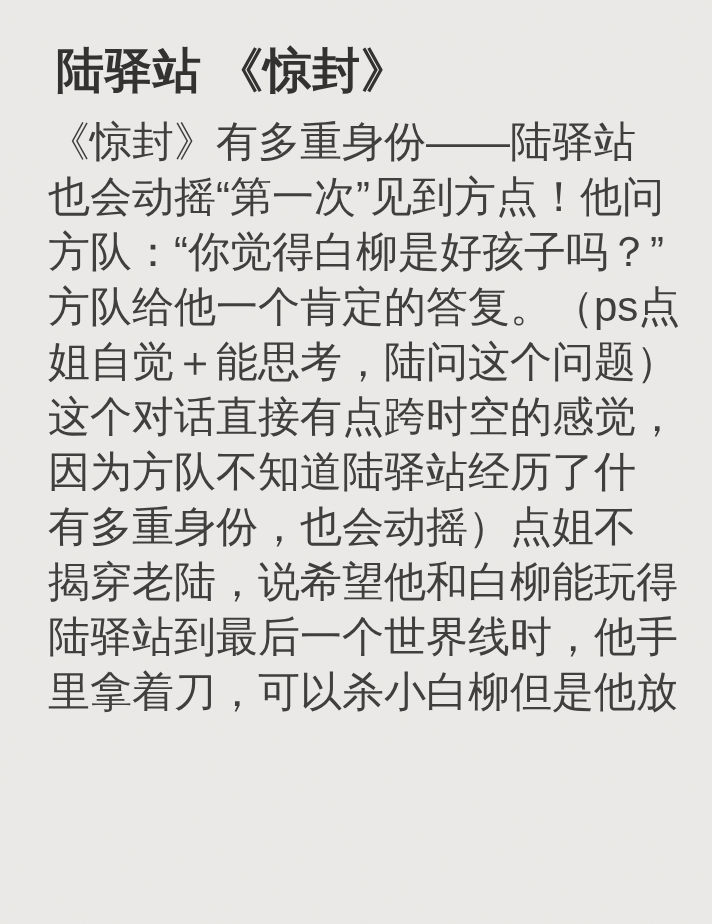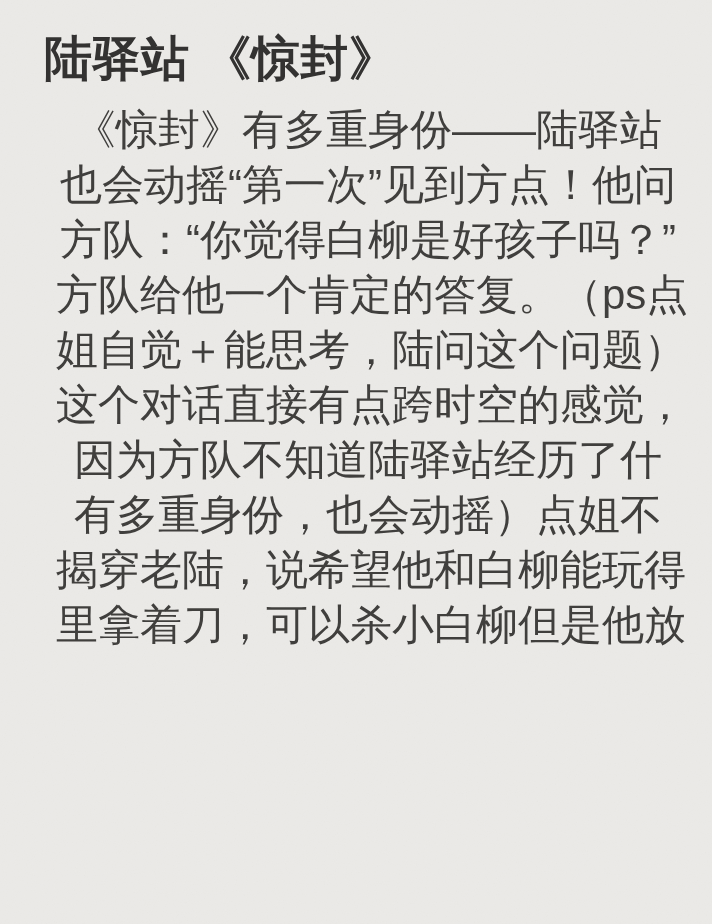--- a/index.html
+++ b/index.html
@@ -24,31 +24,30 @@
     top: 0; left: 0;
     width: 712px; height: 924px;
     opacity: 0.45;
     pointer-events: none;
   }
   .content {
     position: relative;
     z-index: 2;
   }
   .title {
-    margin: 0;
+    margin: 12px;
     font-size: 48px;
     line-height: 62px;
     font-weight: 700;
     color: #333231;
     letter-spacing: 0.5px;
     white-space: nowrap;
   }
   .body-lines {
-    margin: 12px;
-    text-align: center;
+    margin: 4px;
   }
   .line {
     font-size: 42px;
     line-height: 55px;
     color: #403f3d;
     white-space: nowrap;
     letter-spacing: 0;
   }
 </style>
 </head>
@@ -72,16 +71,17 @@
     <div class="body-lines">
         <div class="line">《惊封》有多重身份——陆驿站</div>
         <div class="line">也会动摇“第一次”见到方点！他问</div>
         <div class="line">方队：“你觉得白柳是好孩子吗？”</div>
         <div class="line">方队给他一个肯定的答复。（ps点</div>
         <div class="line">姐自觉＋能思考，陆问这个问题）</div>
         <div class="line">这个对话直接有点跨时空的感觉，</div>
         <div class="line">因为方队不知道陆驿站经历了什</div>
         <div class="line">有多重身份，也会动摇）点姐不</div>
         <div class="line">揭穿老陆，说希望他和白柳能玩得</div>
+        <div class="line">陆驿站到最后一个世界线时，他手</div>
         <div class="line">里拿着刀，可以杀小白柳但是他放</div>
       </div>
   </div>
 </div>
 
 </body></html>

